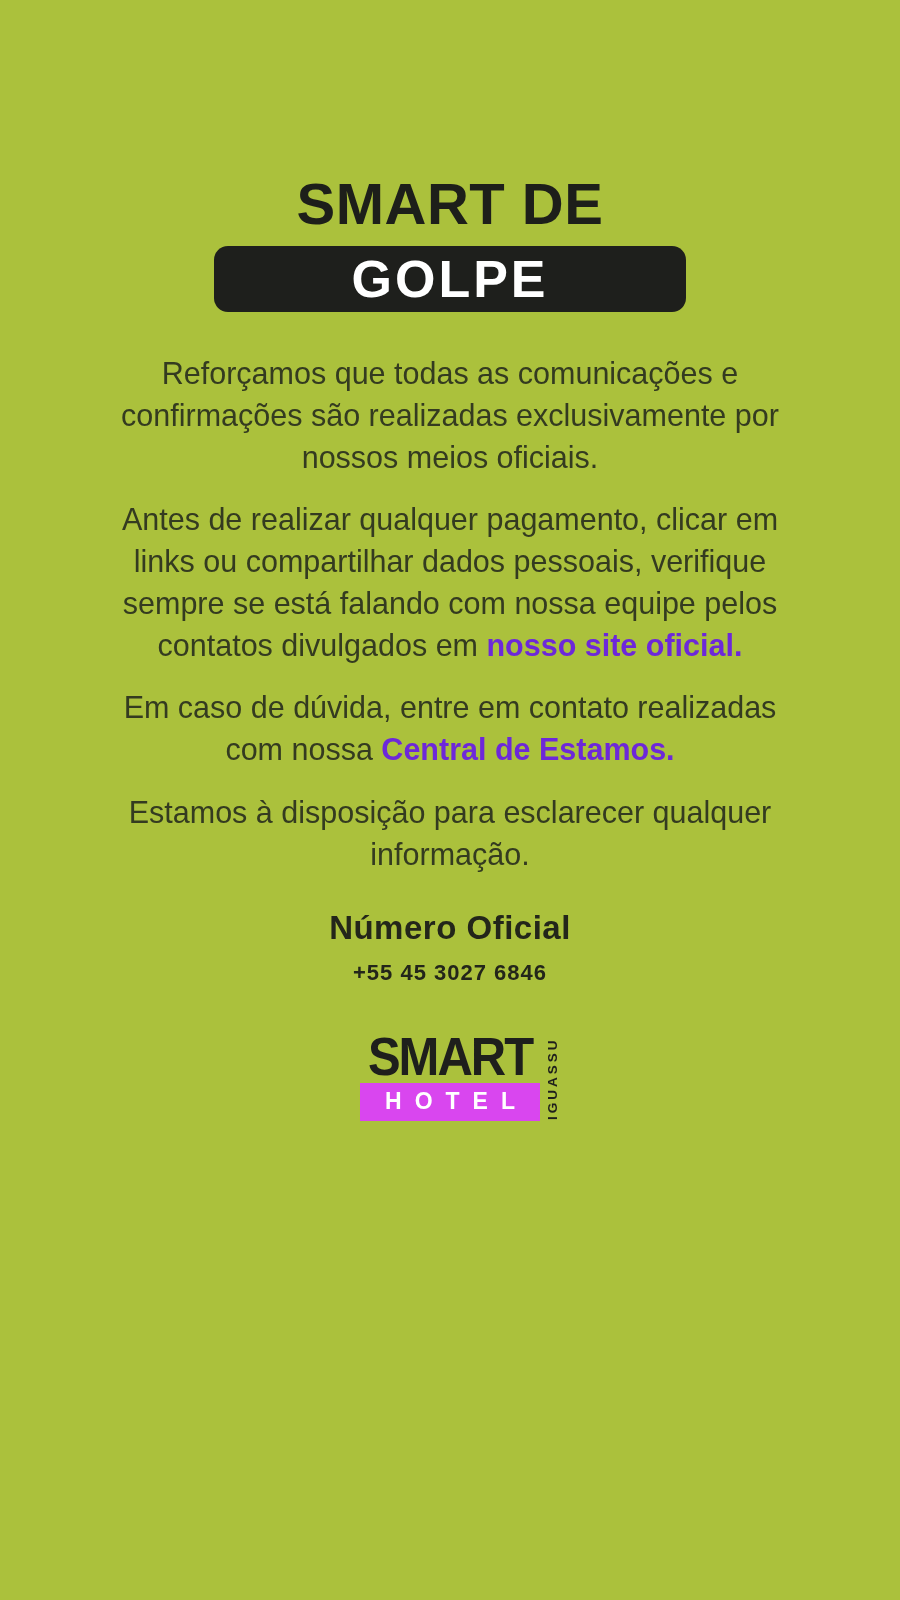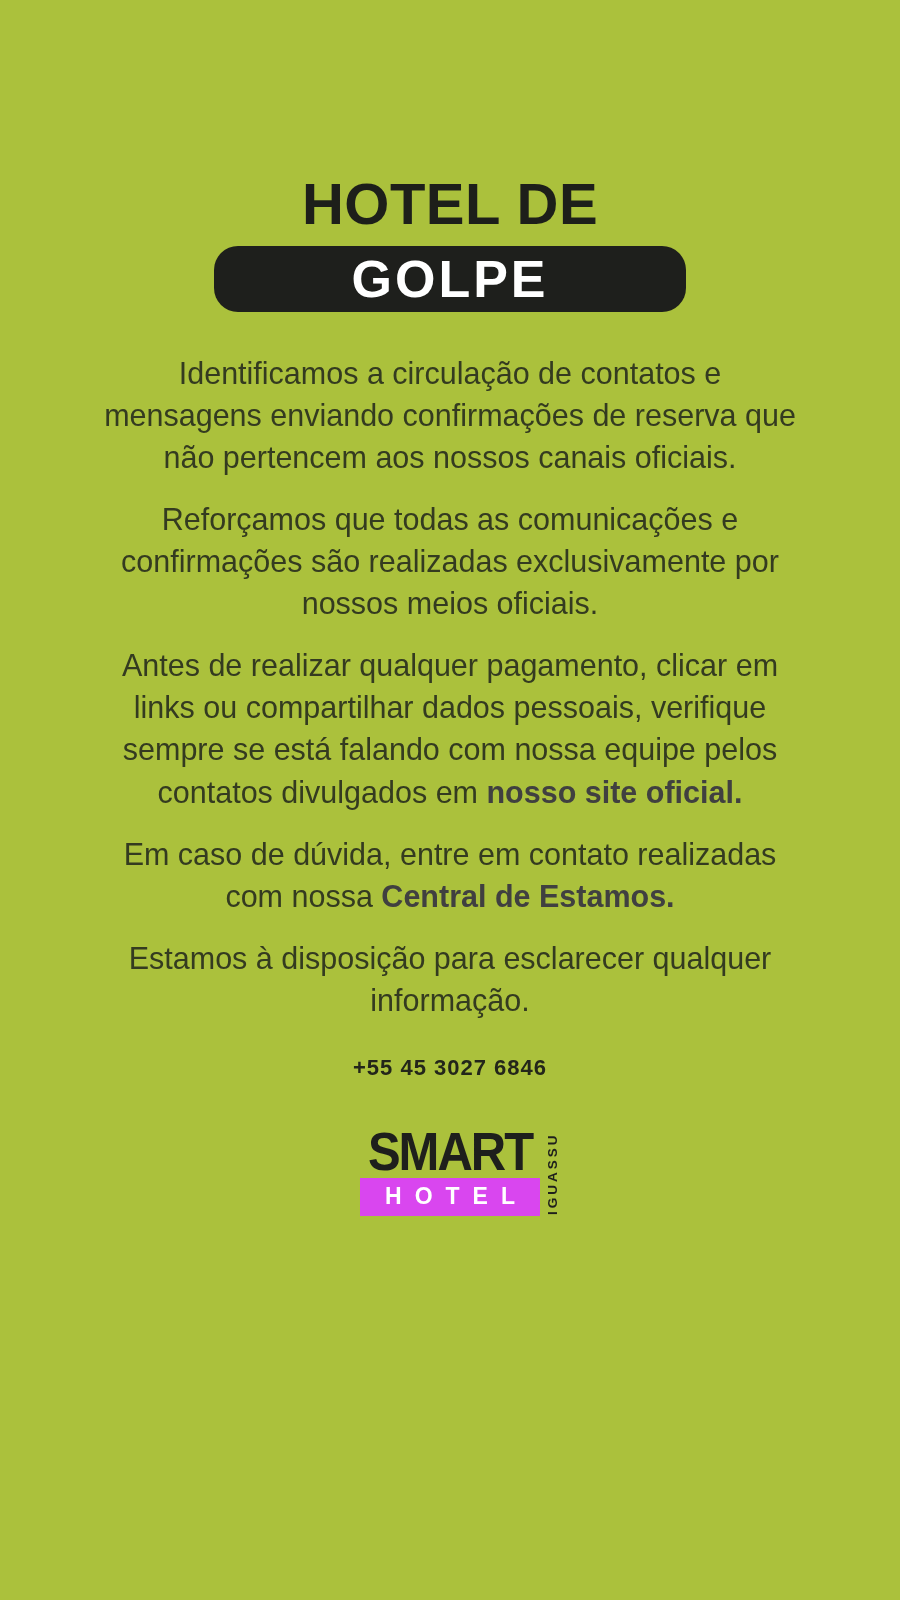--- a/index.html
+++ b/index.html
@@ -22,21 +22,21 @@
     line-height: 1.1;
     font-weight: 800;
     letter-spacing: 0.5px;
     color: #1d1f1a;
   }
   .badge {
     width: 472px;
     height: 66px;
     margin: 10px auto 0;
     background: #1e1f1c;
-    border-radius: 24px;
+    border-radius: 14px;
     display: flex;
     align-items: center;
     justify-content: center;
   }
   .badge-label {
     color: #ffffff;
     font-size: 52px;
     font-weight: 800;
     letter-spacing: 3px;
   }
@@ -46,21 +46,21 @@
     text-align: center;
     color: #343b20;
     font-size: 30.5px;
     line-height: 1.38;
   }
   .content p {
     margin: 0 0 20px 0;
   }
   .content .bold {
     font-weight: 800;
-    color: #404040;
+    color: #6d28d9;
   }
   .official {
     margin-top: 34px;
     text-align: center;
     color: #23261a;
   }
   .official-label {
     font-size: 33px;
     font-weight: 800;
     letter-spacing: 0.5px;
@@ -113,35 +113,35 @@
     letter-spacing: 3px;
     color: #1e1f1c;
     white-space: nowrap;
   }
 </style>
 </head>
 <body>
 
 <div class="flyer">
 
-  <div class="title">HOTEL DE</div>
+  <div class="title">SMART DE</div>
 
   <div class="badge">
     <span class="badge-label">GOLPE</span>
   </div>
 
   <div class="content">
-    <p><span>Identificamos a circulação de contatos e mensagens enviando confirmações de reserva que não pertencem aos nossos canais oficiais.</span><span class="bold"></span></p>
     <p><span>Reforçamos que todas as comunicações e confirmações são realizadas exclusivamente por nossos meios oficiais.</span><span class="bold"></span></p>
     <p><span>Antes de realizar qualquer pagamento, clicar em links ou compartilhar dados pessoais, verifique sempre se está falando com nossa equipe pelos contatos divulgados em </span><span class="bold">nosso site oficial.</span></p>
     <p><span>Em caso de dúvida, entre em contato realizadas com nossa </span><span class="bold">Central de Estamos.</span></p>
     <p><span>Estamos à disposição para esclarecer qualquer informação.</span><span class="bold"></span></p>
   </div>
 
   <div class="official">
+    <div class="official-label">Número Oficial</div>
     <div class="official-phone">+55 45 3027 6846</div>
   </div>
 
   <div class="logo">
     <div class="logo-wordmark">SMART</div>
     <div class="logo-hotel-bar">HOTEL</div>
     <div class="logo-tagline">IGUASSU</div>
   </div>
 
 </div>

